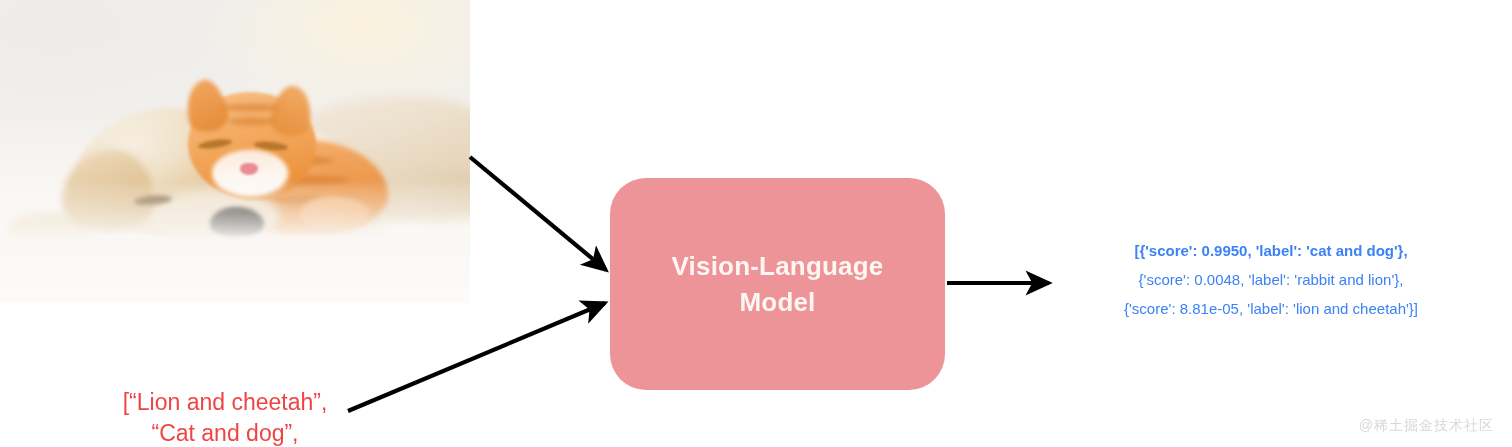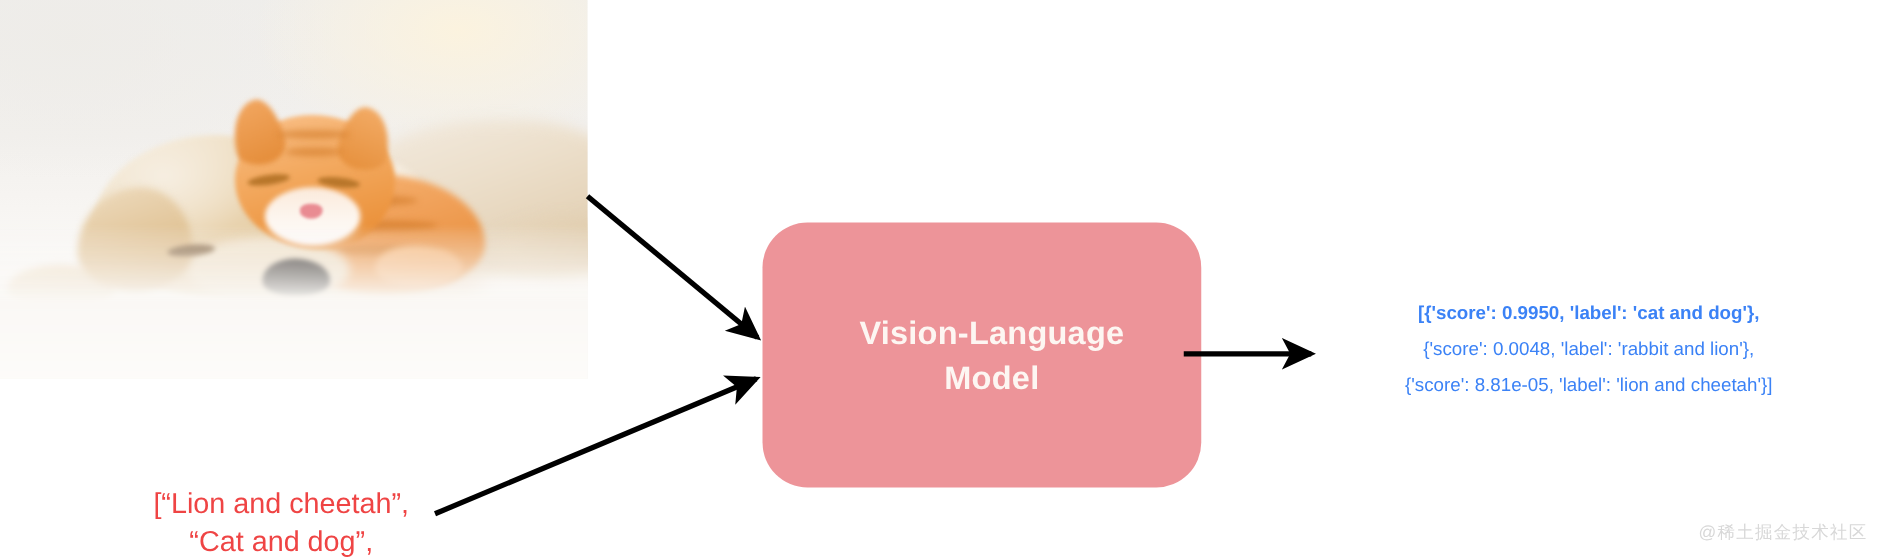--- a/index.html
+++ b/index.html
@@ -221,21 +221,20 @@
     position: absolute;
     left: 610px;
     top: 178px;
     width: 335px;
     height: 212px;
     background: #ed9499;
     border-radius: 36px;
     display: flex;
     align-items: center;
     justify-content: center;
-    padding-left: 16px;
   }
   #model-box .label {
     color: #fdf6f2;
     font-size: 26px;
     font-weight: bold;
     line-height: 36px;
     text-align: center;
     white-space: pre-line;
     letter-spacing: 0.2px;
   }

